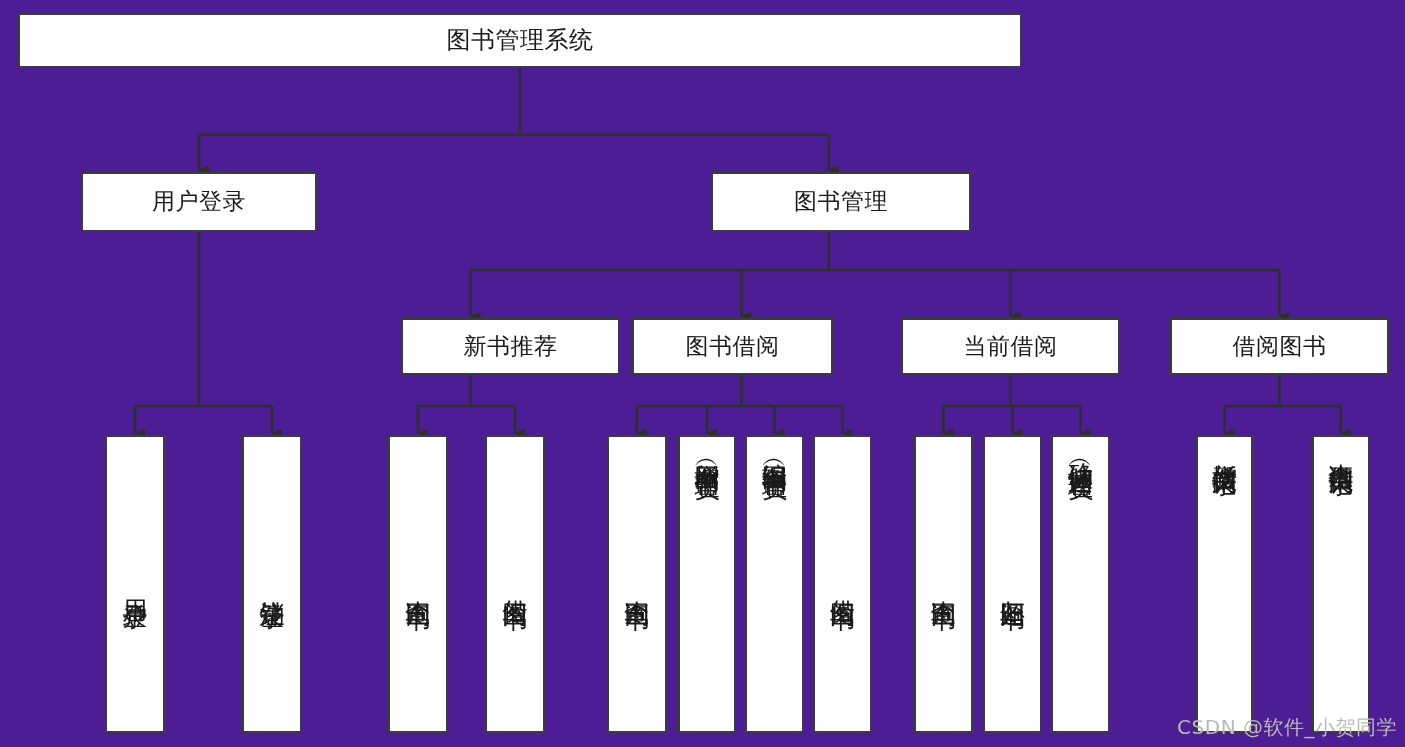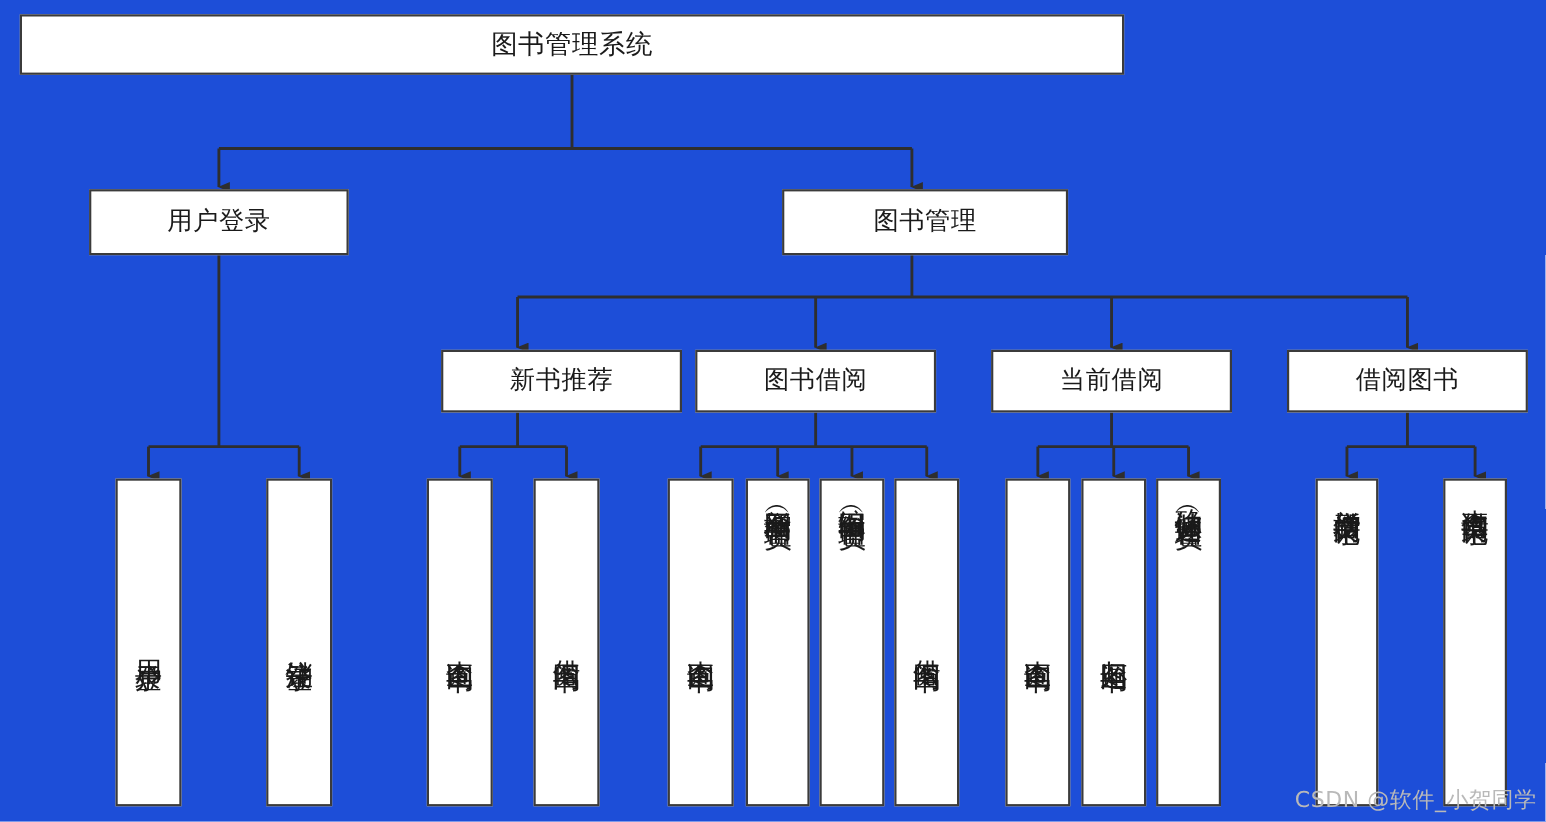--- a/index.html
+++ b/index.html
@@ -7,21 +7,21 @@
     padding: 0;
     background: #ffffff;
   }
   body {
     font-family: "DejaVu Sans", "Liberation Sans", sans-serif;
   }
   #diagram-root {
     position: relative;
     width: 1405px;
     height: 747px;
-    background: #1d4ed8;
+    background: #4c1d95;
     overflow: hidden;
   }
   #diagram-svg {
     position: absolute;
     left: 0;
     top: 0;
     width: 1405px;
     height: 747px;
   }
   .node-box {
@@ -129,21 +129,21 @@
       </div>
       <div class="node-box horizontal" style="left: 81px; top: 172px; width: 236px; height: 60px;">
         <span class="node-label">用户登录</span>
       </div>
       <div class="node-box horizontal" style="left: 711px; top: 172px; width: 260px; height: 60px;">
         <span class="node-label">图书管理</span>
       </div>
       <div class="node-box horizontal" style="left: 361px; top: 318px; width: 219px; height: 57px; margin-left: 40px;">
         <span class="node-label">新书推荐</span>
       </div>
-      <div class="node-box horizontal" style="left: 632px; top: 318px; width: 219px; height: 57px;">
+      <div class="node-box horizontal" style="left: 632px; top: 318px; width: 201px; height: 57px;">
         <span class="node-label">图书借阅</span>
       </div>
       <div class="node-box horizontal" style="left: 901px; top: 318px; width: 219px; height: 57px;">
         <span class="node-label">当前借阅</span>
       </div>
       <div class="node-box horizontal" style="left: 1170px; top: 318px; width: 219px; height: 57px;">
         <span class="node-label">借阅图书</span>
       </div>
       <div class="node-box vertical center-v" style="left: 105px; top: 435px; width: 60px; height: 298px;">
         <span class="node-label">用户登录</span>

